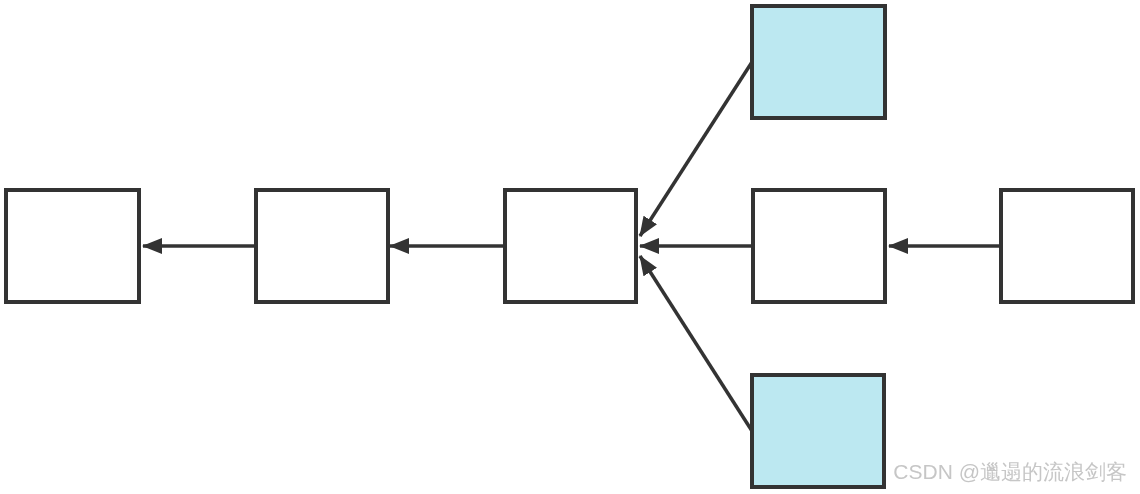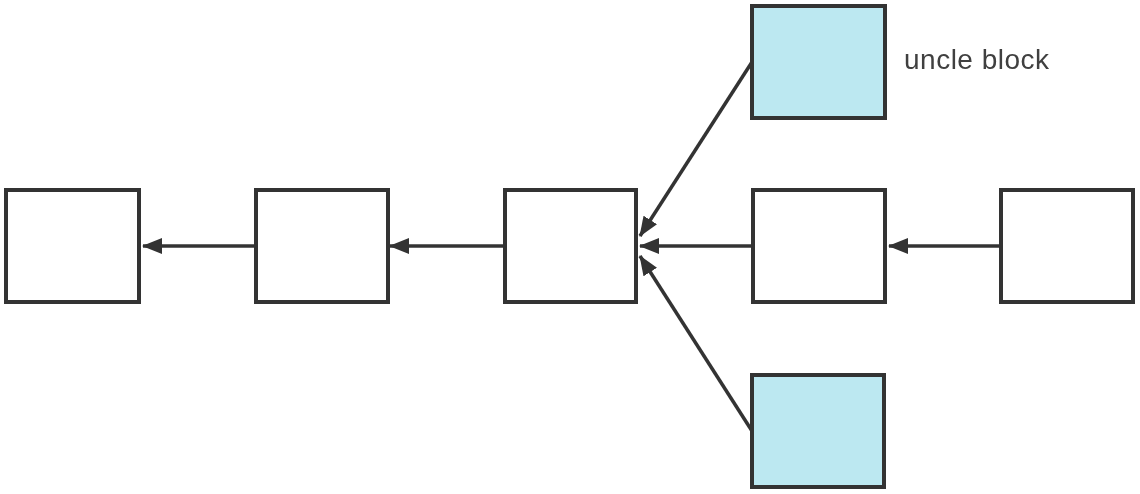--- a/index.html
+++ b/index.html
@@ -62,15 +62,15 @@
         <rect x="6" y="190" width="133" height="112" fill="#ffffff" stroke="#333333" stroke-width="4"></rect>
         <rect x="256" y="190" width="132" height="112" fill="#ffffff" stroke="#333333" stroke-width="4"></rect>
         <rect x="505" y="190" width="131" height="112" fill="#ffffff" stroke="#333333" stroke-width="4"></rect>
         <rect x="753" y="190" width="132" height="112" fill="#ffffff" stroke="#333333" stroke-width="4"></rect>
         <rect x="1001" y="190" width="132" height="112" fill="#ffffff" stroke="#333333" stroke-width="4"></rect>
         <rect x="752" y="6" width="133" height="112" fill="#bce8f1" stroke="#333333" stroke-width="4"></rect>
         <rect x="752" y="375" width="132" height="112" fill="#bce8f1" stroke="#333333" stroke-width="4"></rect>
       </g>
   </svg>
 
-  <div class="uncle-label">uncle block</div>
 
+  <div class="watermark">CSDN @邋遢的流浪剑客</div>
 </div>
 
 </body></html>

